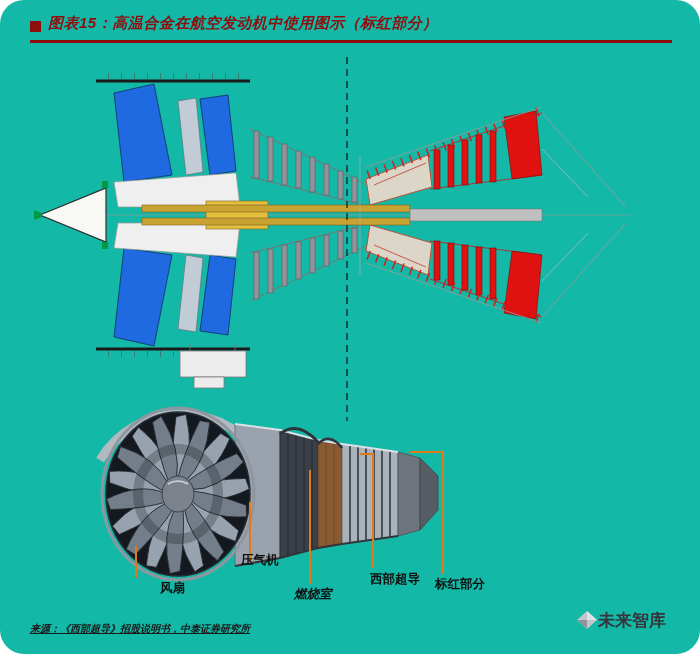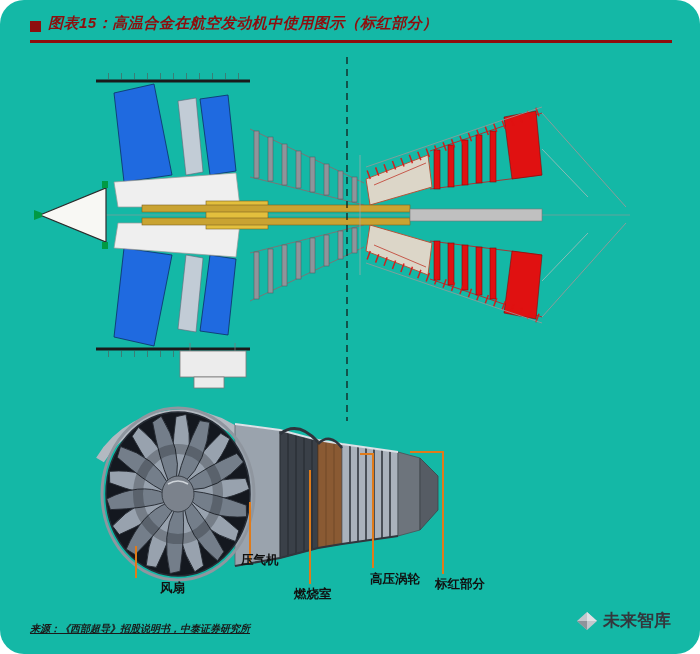--- a/index.html
+++ b/index.html
@@ -10,21 +10,21 @@
   .hdr-title{position:absolute;left:48px;top:14px;font-size:15px;font-weight:bold;font-style:italic;
              color:#8e0e0e;letter-spacing:.5px;white-space:nowrap;}
   .hdr-rule{position:absolute;left:30px;top:40px;width:642px;height:3px;background:#8e0e0e;}
   
   .xsection{position:absolute;left:30px;top:55px;}
   .photo{position:absolute;left:30px;top:400px;}
   
   .callout-label{position:absolute;font-size:12.5px;font-weight:bold;color:#101010;white-space:nowrap;}
   
   .footer{position:absolute;left:30px;top:622px;font-size:10px;font-weight:bold;font-style:italic;color:#1a1a1a;text-decoration:underline;}
-  .watermark{position:absolute;left:576px;top:609px;display:flex;align-items:flex-end;gap:5px;font-family:Liberation Mono, monospace;}
+  .watermark{position:absolute;left:576px;top:609px;display:flex;align-items:flex-start;font-family:Liberation Mono, monospace;}
   .wm-text{font-size:17px;font-weight:bold;color:#33373c;}
 </style>
 </head>
 <body>
 
 <div class="page">
 
   <div class="hdr-bullet"></div>
   <div class="hdr-title">图表15：高温合金在航空发动机中使用图示（标红部分）</div>
   <div class="hdr-rule"></div>
@@ -179,22 +179,22 @@
       <path d="M106,146 L106,178"></path>
       <path d="M220,102 L220,163"></path>
       <path d="M280,70 L280,184"></path>
       <path d="M330,54 L343,54 L343,168"></path>
       <path d="M380,52 L413,52 L413,174"></path>
     </g>
   </svg>
 
   <div class="callout-label" style="left:116px;top:580px;margin-left:44px;">风扇</div>
   <div class="callout-label" style="left:241px;top:552px;">压气机</div>
-  <div class="callout-label" style="left:294px;top:586px;">燃烧室</div>
-  <div class="callout-label" style="left:370px;top:571px;">高压涡轮</div>
+  <div class="callout-label" style="left:294px;top:586px;font-style:italic;">燃烧室</div>
+  <div class="callout-label" style="left:370px;top:571px;">西部超导</div>
   <div class="callout-label" style="left:435px;top:576px;">标红部分</div>
 
   <div class="footer">来源：《西部超导》招股说明书，中泰证券研究所</div>
 
   <div class="watermark">
     <svg width="22" height="22" viewBox="0 0 22 22">
       <polygon points="1,11 11,2 21,11 11,20" fill="#c3c7cd"></polygon>
       <polygon points="1,11 11,11 11,20" fill="#8d939b"></polygon>
       <polygon points="11,2 21,11 11,11" fill="#dfe2e6"></polygon>
     </svg>

